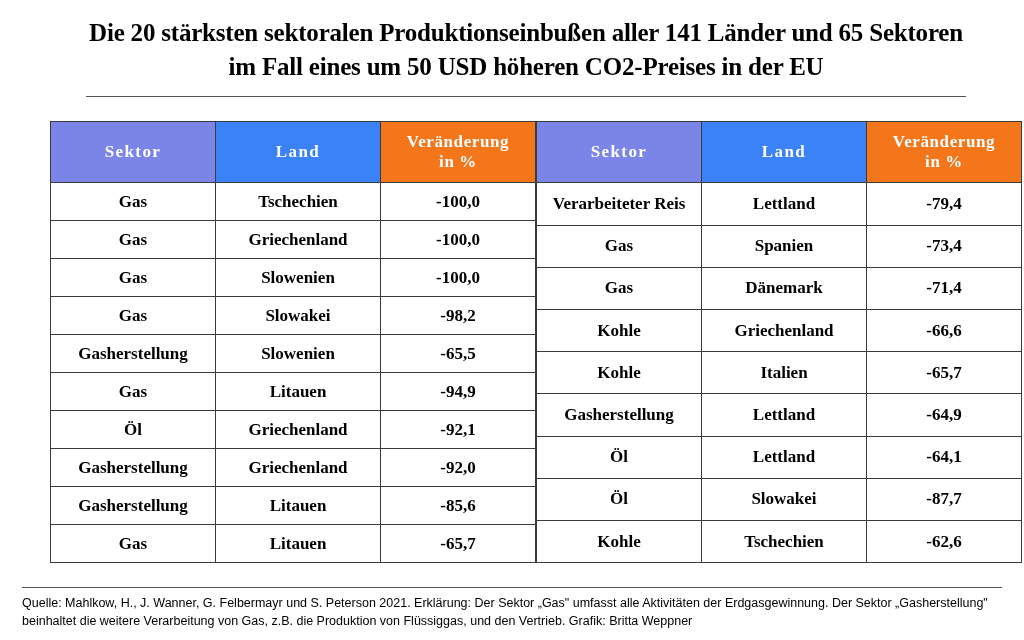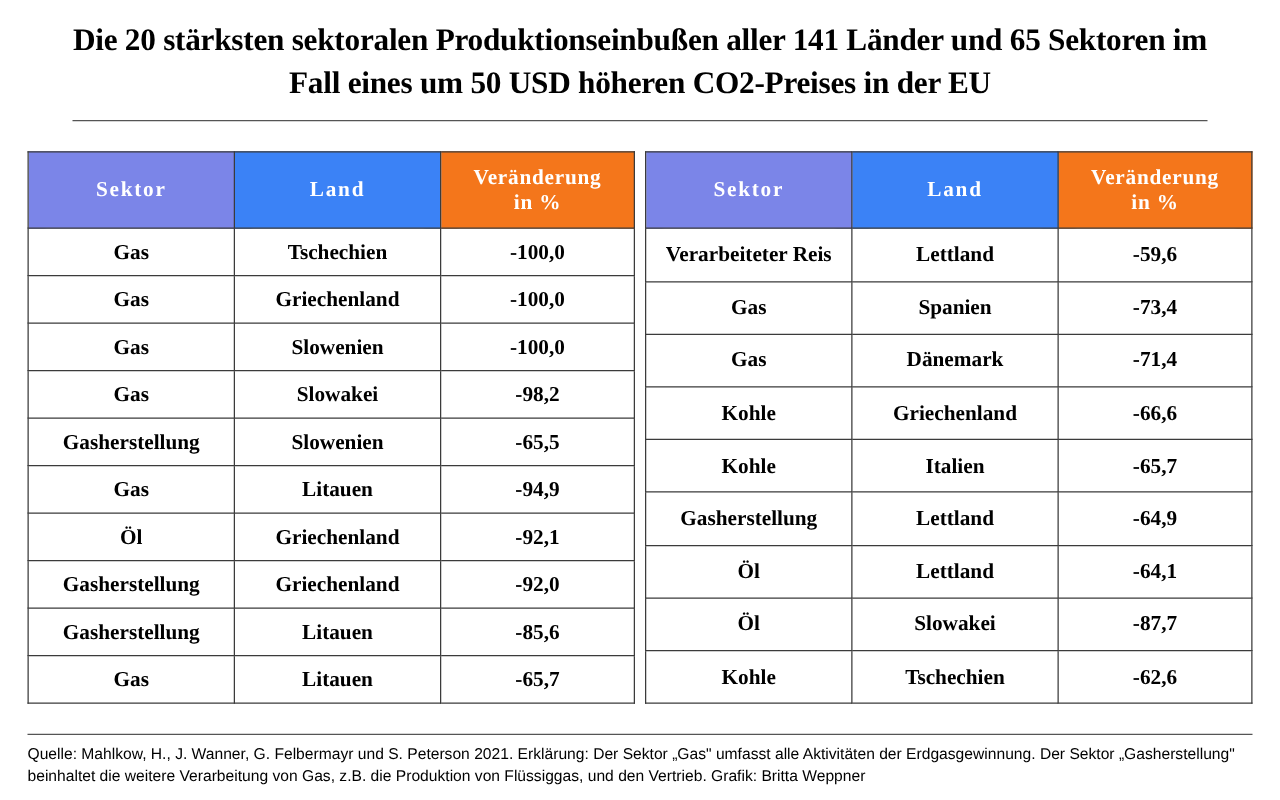--- a/index.html
+++ b/index.html
@@ -12,20 +12,21 @@
     background: #ffffff;
     font-family: "Liberation Serif", serif;
     color: #000000;
     overflow: hidden;
   }
   .page {
     position: relative;
     width: 1024px;
     height: 640px;
     box-sizing: border-box;
+    padding-left: 28px;
   }
   .title {
     text-align: center;
     font-family: "Liberation Serif", serif;
     font-weight: bold;
     font-size: 25px;
     line-height: 1.35;
     color: #000000;
     padding: 16px 58px 0 58px;
     letter-spacing: -0.2px;
@@ -189,21 +190,21 @@
           <th class="change-head">
             <span>Veränderung</span><br>
             <span>in %</span>
           </th>
         </tr>
       </thead>
       <tbody>
         <tr>
           <td>Verarbeiteter Reis</td>
           <td>Lettland</td>
-          <td>-59,6</td>
+          <td>-79,4</td>
         </tr>
         <tr>
           <td>Gas</td>
           <td>Spanien</td>
           <td>-73,4</td>
         </tr>
         <tr>
           <td>Gas</td>
           <td>Dänemark</td>
           <td>-71,4</td>

